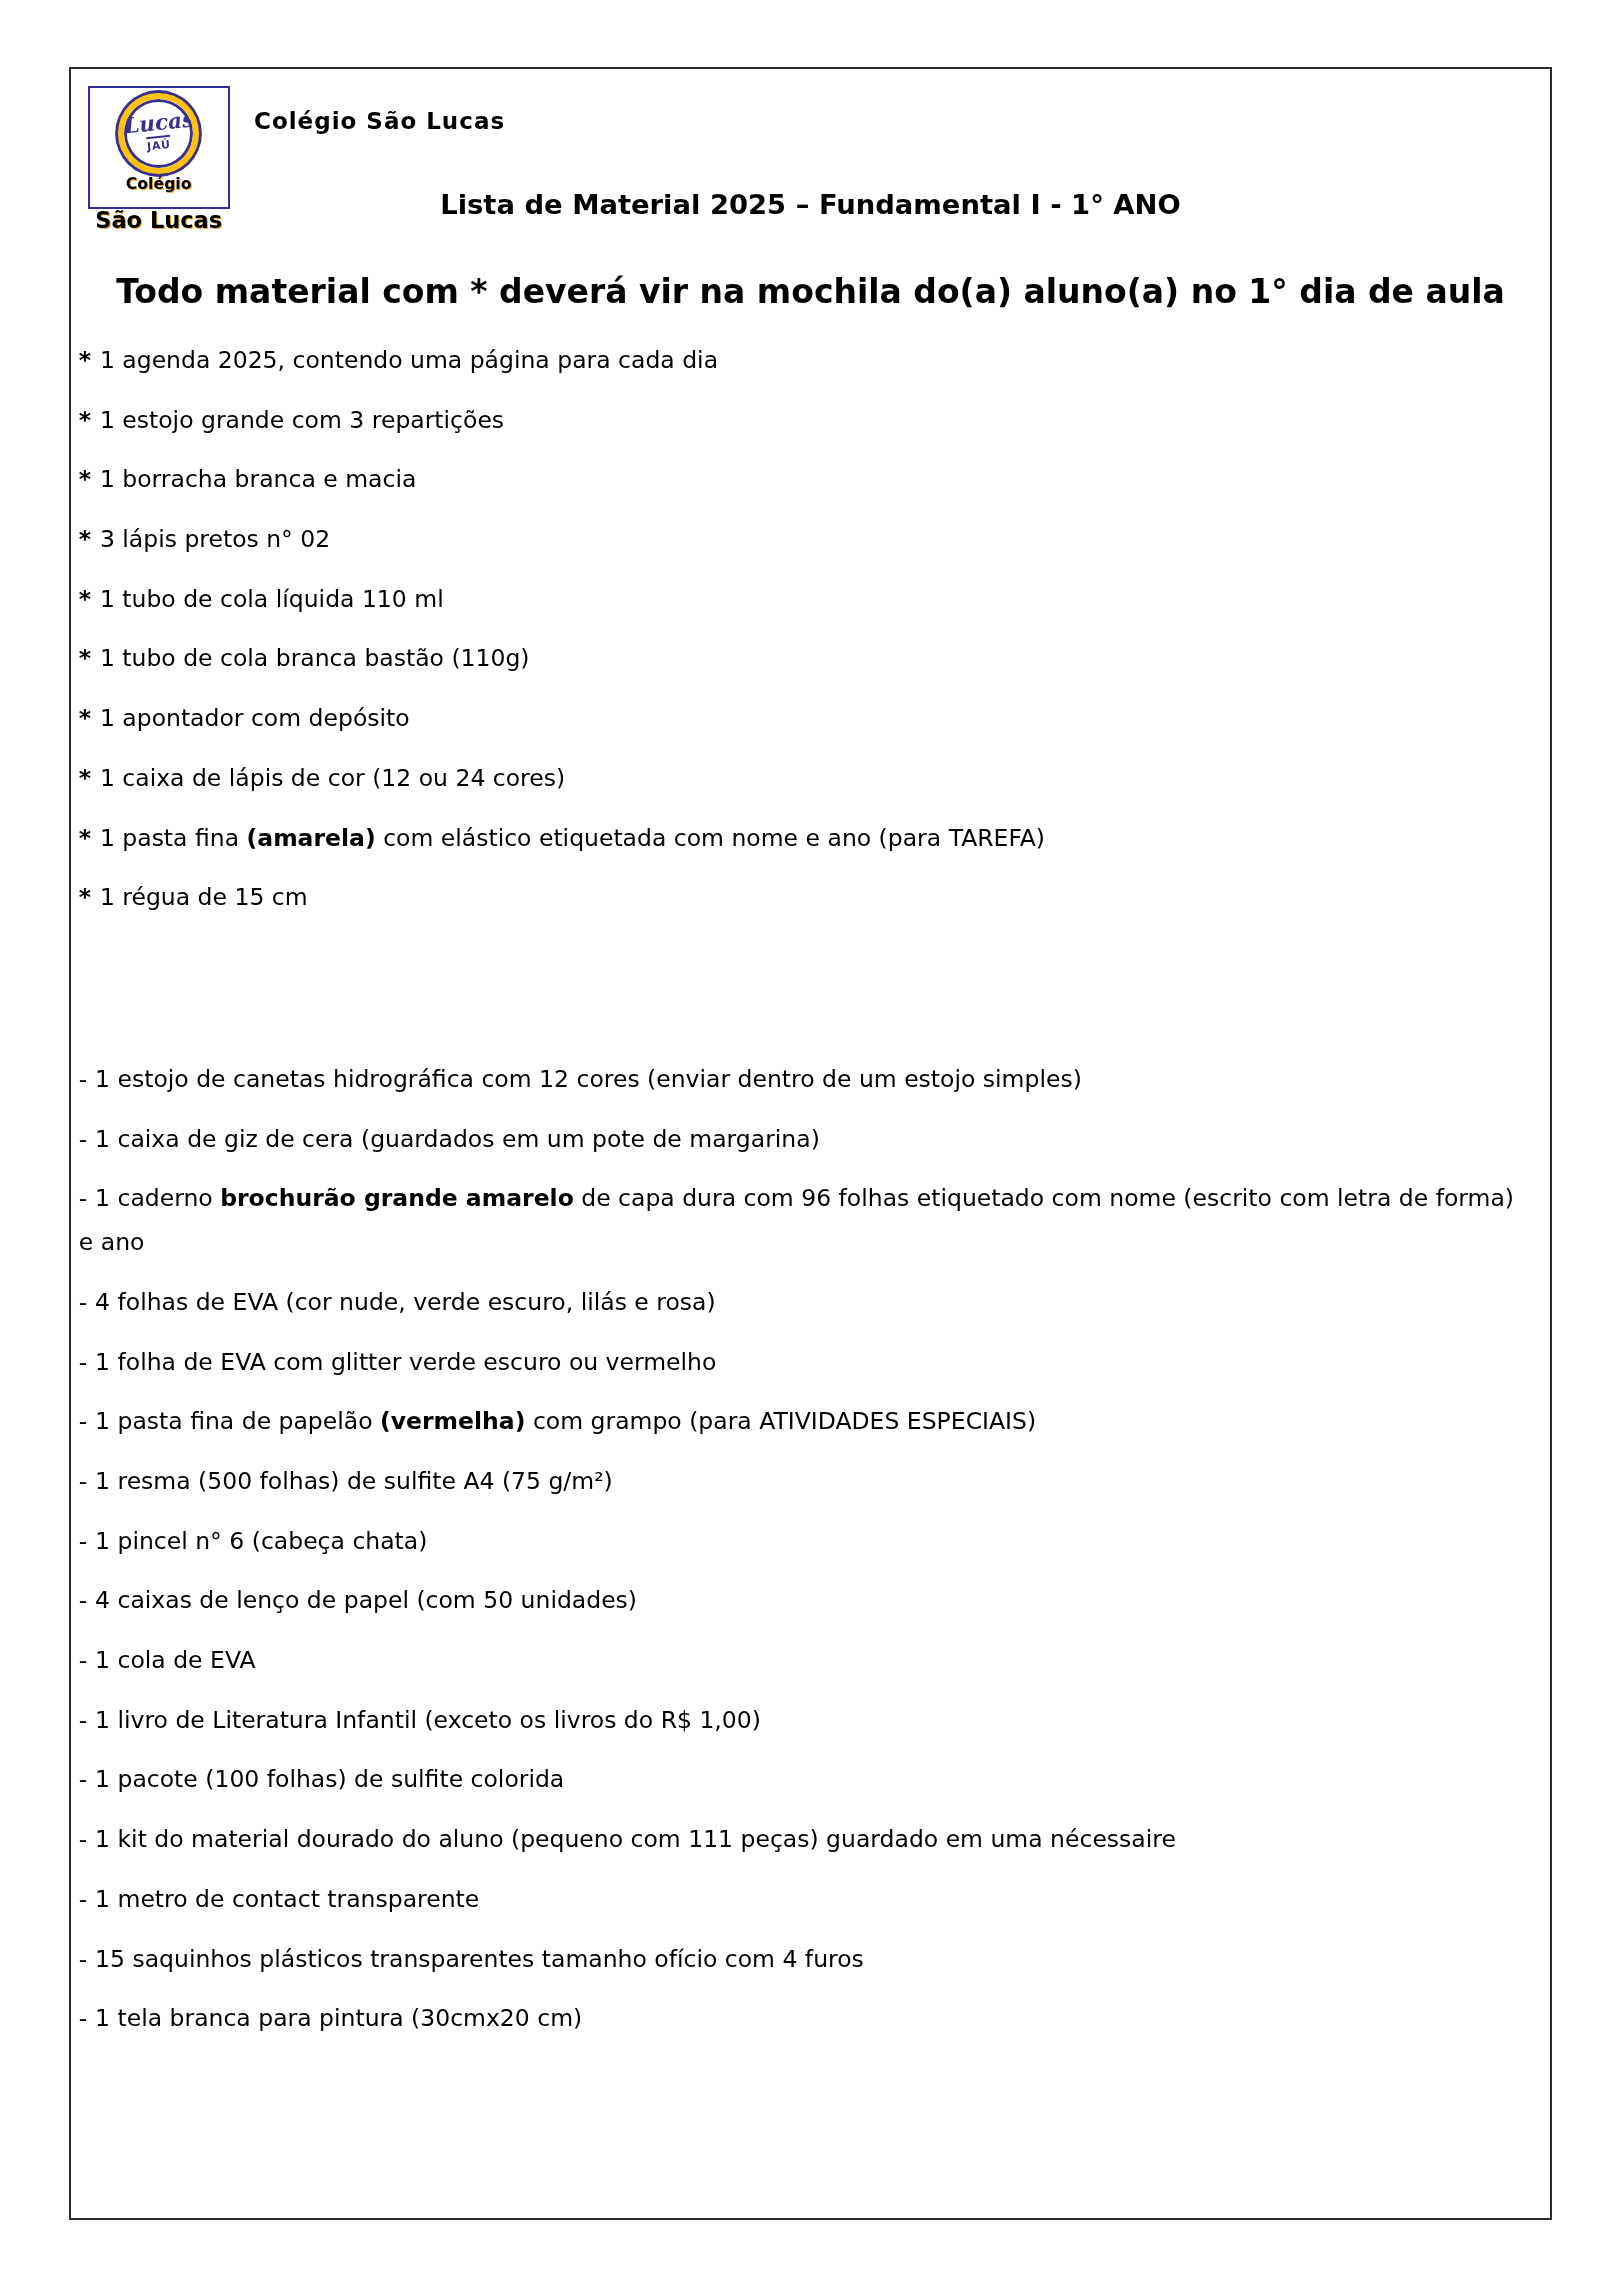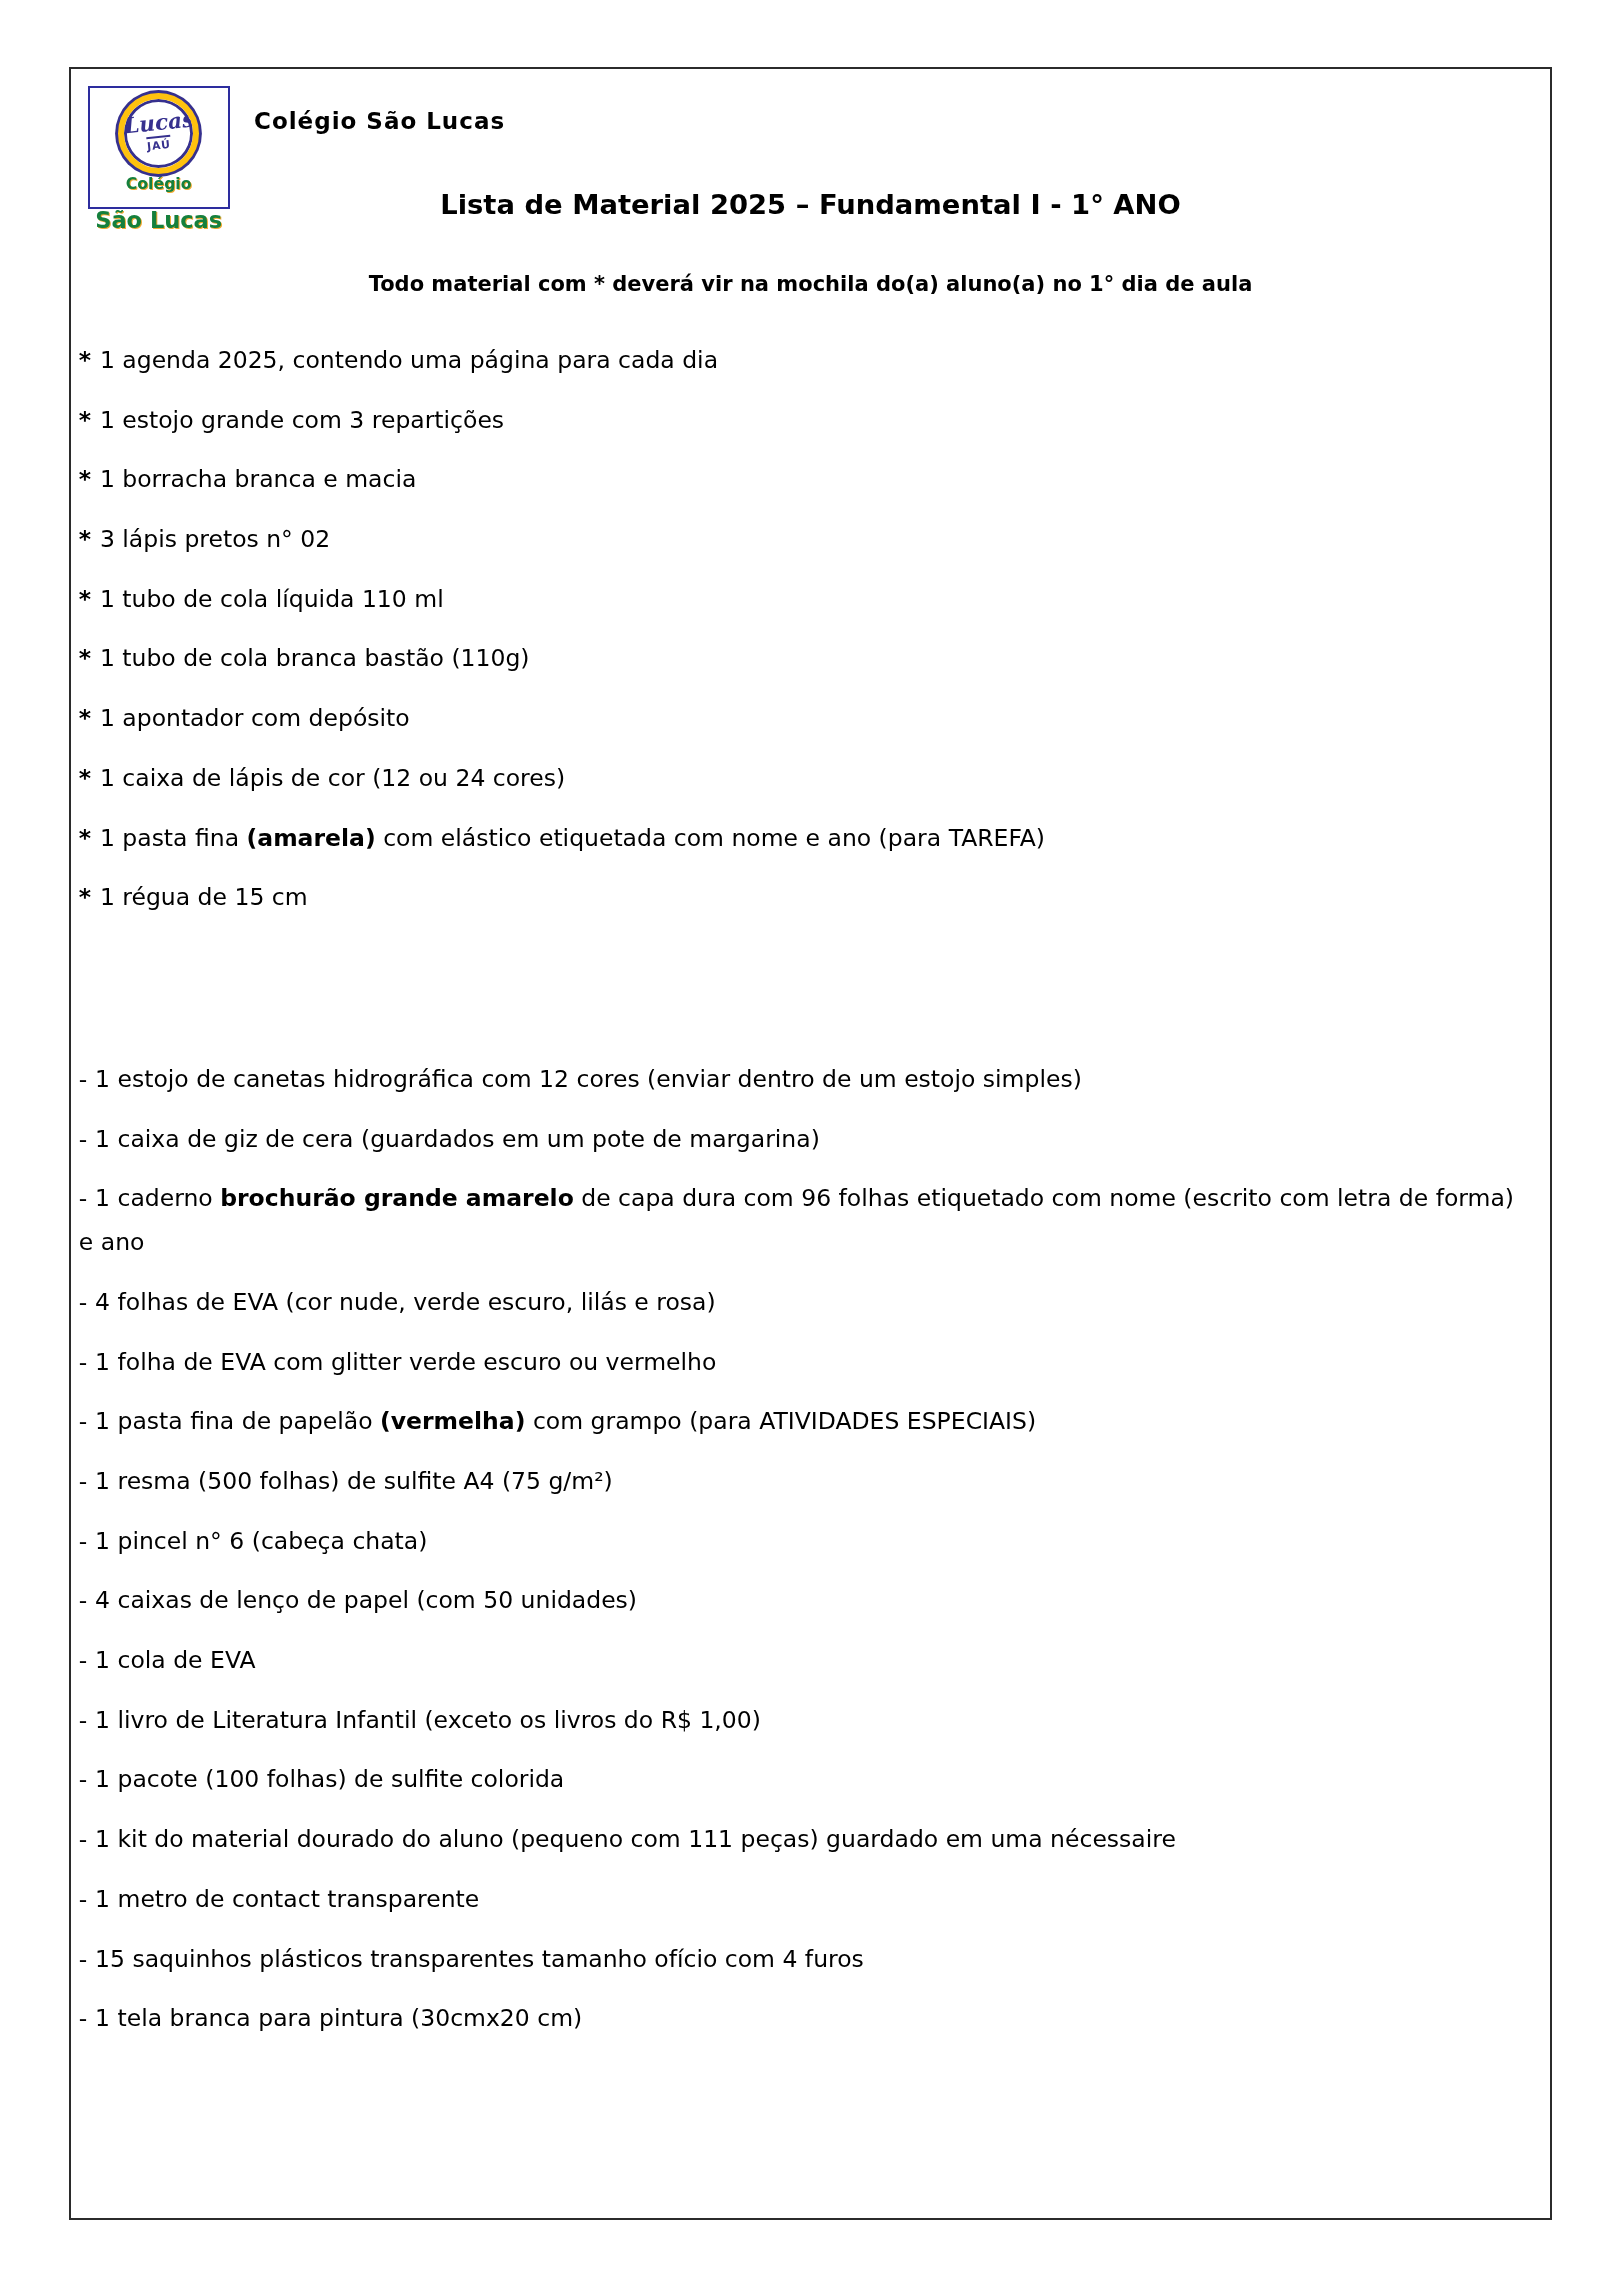--- a/index.html
+++ b/index.html
@@ -25,27 +25,27 @@
   .emblem-script{
     font-family:"DejaVu Serif",serif;font-style:italic;font-weight:bold;
     color:#36308e;font-size:21.6px;line-height:1;display:block;margin-top:13.7px;
     transform:rotate(-6deg);
   }
   .emblem-city{
     display:inline-block;font-size:10.8px;font-weight:bold;color:#36308e;
     border-top:2px solid #36308e;margin-top:2px;padding-top:1px;
     transform:rotate(-6deg);letter-spacing:1px;
   }
-  .logo-name{color:#15803d;font-weight:bold;line-height:1;text-shadow:1px 1px 0 #f0a830;}
+  .logo-name{color:#000000;font-weight:bold;line-height:1;text-shadow:1px 1px 0 #f0a830;}
   .logo-name .l1{display:block;font-size:15.7px;margin-top:1px;}
   .logo-name .l2{display:block;font-size:22.5px;margin-top:18px;}
   
   .school-title{position:absolute;left:183px;top:39px;font-size:23px;font-weight:bold;letter-spacing:1px;}
   .doc-title{position:absolute;left:0;right:0;top:120px;text-align:center;font-size:27.4px;font-weight:bold;}
-  .notice{position:absolute;left:0;right:0;top:203px;text-align:center;font-size:21px;font-weight:bold;}
+  .notice{position:absolute;left:0;right:0;top:203px;text-align:center;font-size:33px;font-weight:bold;}
   
   .content{position:absolute;left:7.8px;right:24.5px;top:269px;font-size:23.5px;}
   .content p{margin:0 0 15.7px 0;line-height:44px;}
   .marker{font-weight:bold;margin-right:8.8px;}
   .dash-sec .marker{font-weight:normal;margin-right:7.8px;}
   .b{font-weight:bold;text-align:center;}
   .gap{height:122px;}
   .indent{padding-left:6.9px;}
 </style>
 </head>

